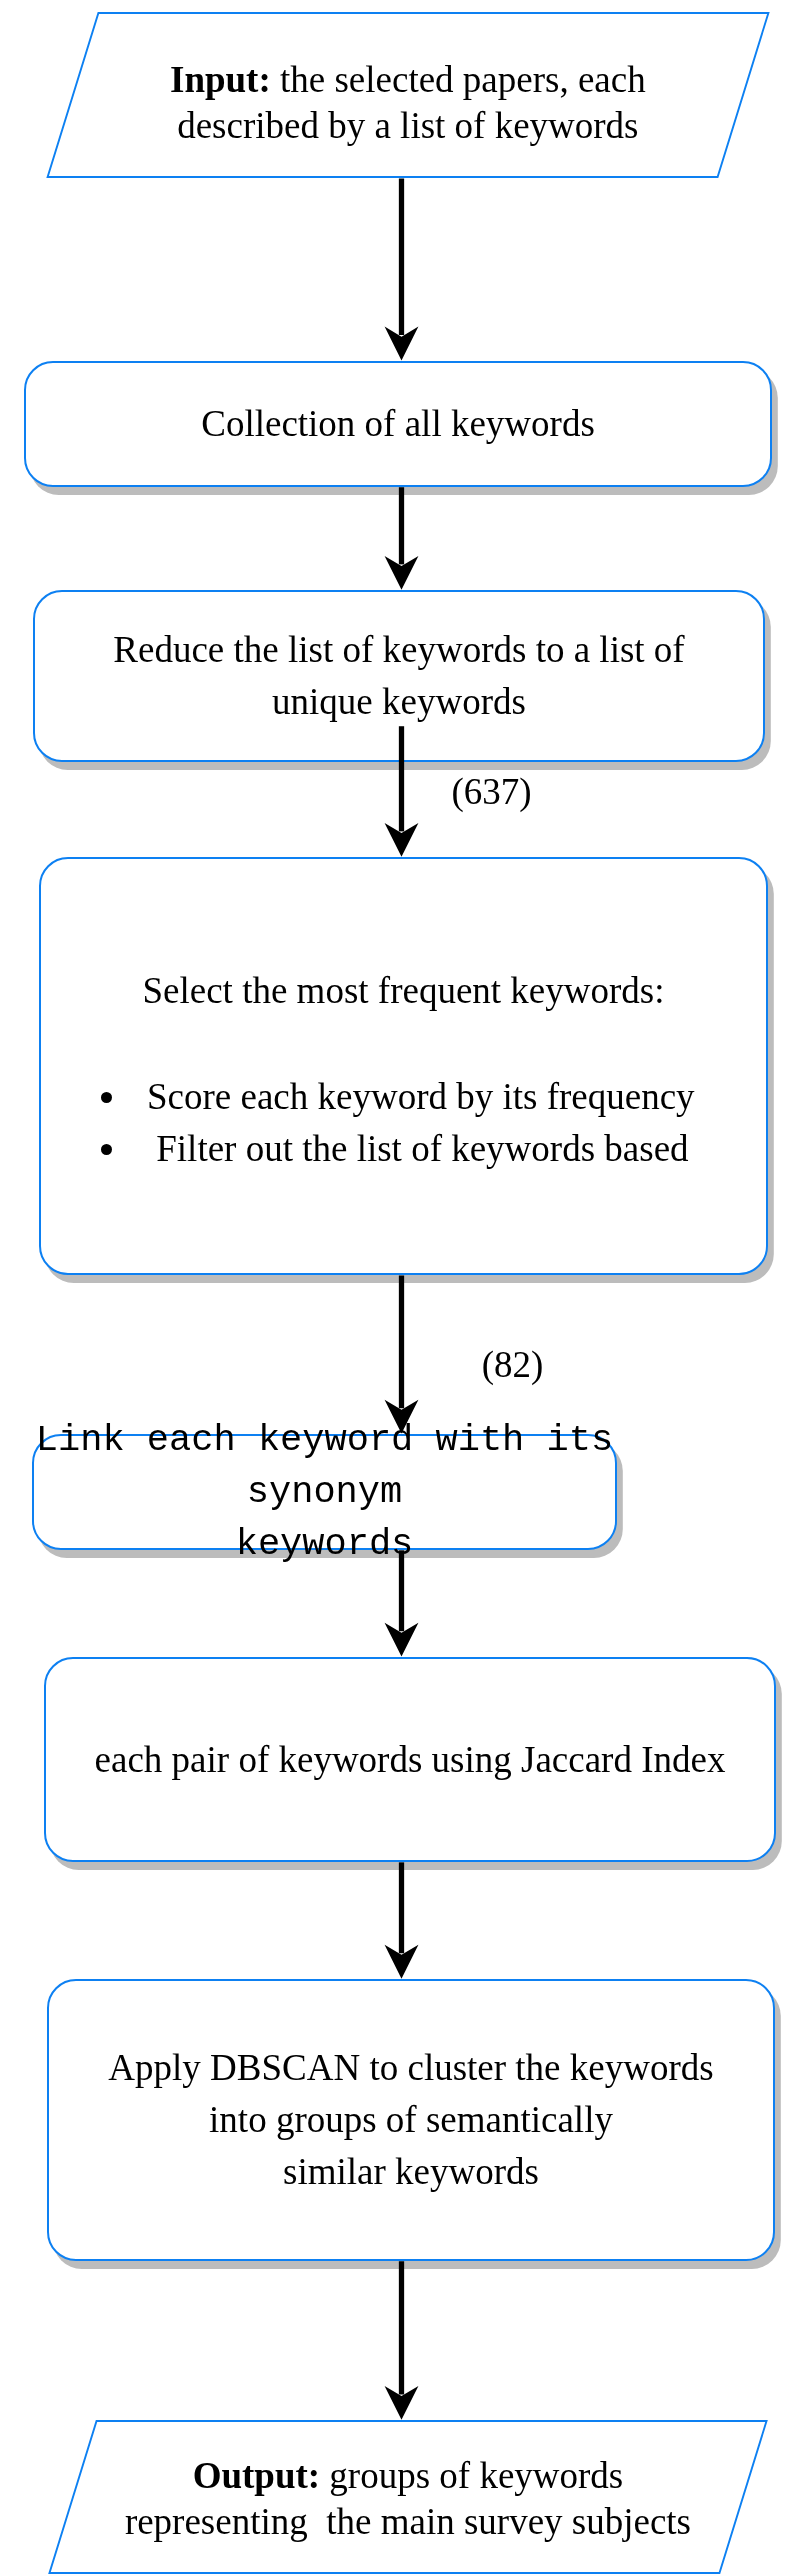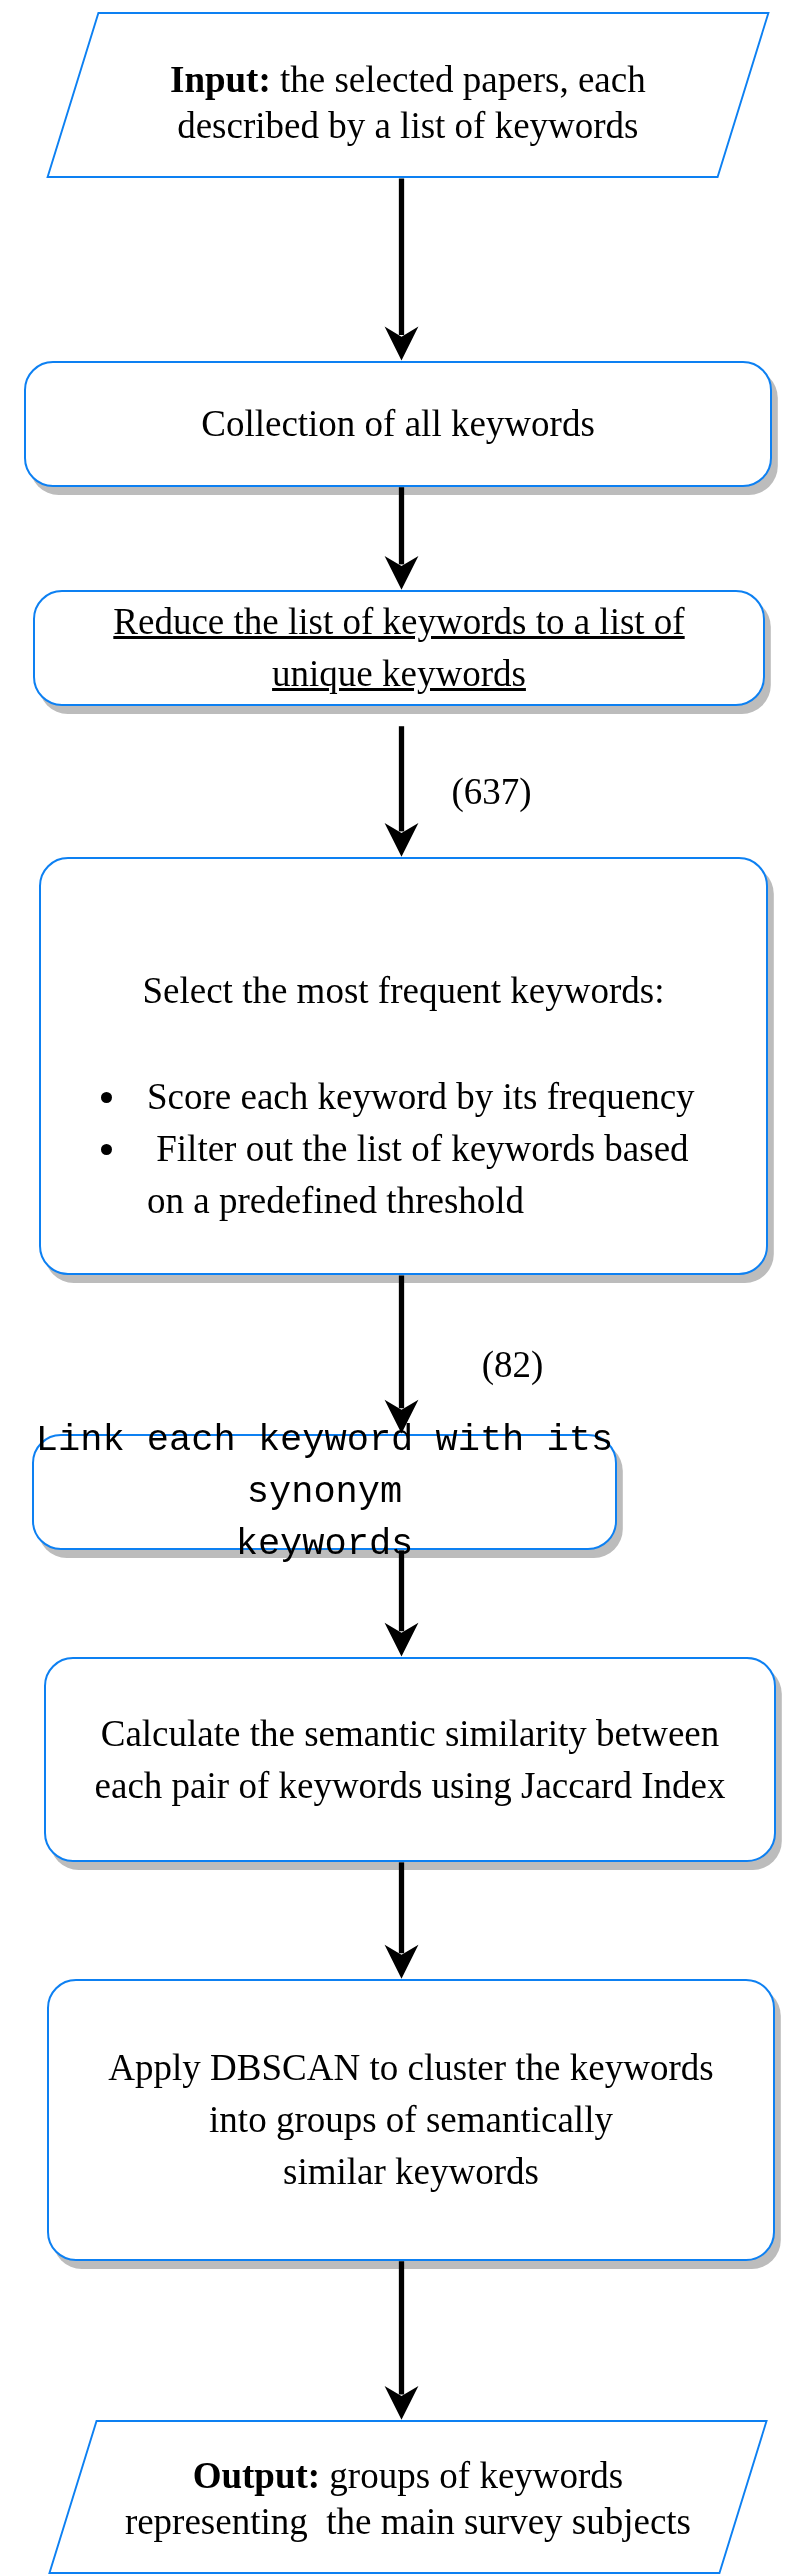--- a/index.html
+++ b/index.html
@@ -43,21 +43,21 @@
 
   <div class="node rect shadow" style="left:24px;top:361px;width:748px;height:126px;">
     <div class="line">Collection of all keywords</div>
   </div>
 
   <svg class="arrow" style="top:487px;height:103px;" width="37" height="103" viewBox="0 0 70 194">
       <line x1="35" y1="0" x2="35" y2="146" stroke="#000000" stroke-width="10"></line>
       <polygon points="35,194 3,130 35,149 67,130" fill="#000000"></polygon>
     </svg>
 
-  <div class="node rect shadow" style="left:33px;top:590px;width:732px;height:116px;text-decoration:underline;">
+  <div class="node rect shadow" style="left:33px;top:590px;width:732px;height:172px;">
     <div class="line">Reduce the list of keywords to a list of</div>
     <div class="line">unique keywords</div>
   </div>
 
   <svg class="arrow" style="top:726px;height:131px;" width="37" height="131" viewBox="0 0 70 247">
       <line x1="35" y1="0" x2="35" y2="199" stroke="#000000" stroke-width="10"></line>
       <polygon points="35,247 3,183 35,202 67,183" fill="#000000"></polygon>
     </svg>
   <div class="count-label" style="left:449px;top:766px;width:85px;">(637)</div>
 
@@ -67,21 +67,20 @@
       <div class="bullet-row">
         <span class="dot"></span>
         <div class="bullet-lines">
           <div class="line">Score each keyword by its frequency</div>
         </div>
       </div>
       <div class="bullet-row">
         <span class="dot"></span>
         <div class="bullet-lines">
           <div class="line"> Filter out the list of keywords based</div>
-          <div class="line">on a predefined threshold</div>
         </div>
       </div>
     </div>
   </div>
 
   <svg class="arrow" style="top:1275px;height:159px;" width="37" height="159" viewBox="0 0 70 299">
       <line x1="35" y1="0" x2="35" y2="251" stroke="#000000" stroke-width="10"></line>
       <polygon points="35,299 3,235 35,254 67,235" fill="#000000"></polygon>
     </svg>
   <div class="count-label" style="left:470px;top:1339px;width:85px;">(82)</div>
@@ -90,21 +89,20 @@
     <div class="line">Link each keyword with its synonym</div>
     <div class="line">keywords</div>
   </div>
 
   <svg class="arrow" style="top:1550px;height:107px;" width="37" height="107" viewBox="0 0 70 201">
       <line x1="35" y1="0" x2="35" y2="153" stroke="#000000" stroke-width="10"></line>
       <polygon points="35,201 3,137 35,156 67,137" fill="#000000"></polygon>
     </svg>
 
   <div class="node rect shadow" style="left:44px;top:1657px;width:732px;height:205px;">
-    <div class="line">Calculate the semantic similarity between</div>
     <div class="line">each pair of keywords using Jaccard Index</div>
   </div>
 
   <svg class="arrow" style="top:1862px;height:117px;" width="37" height="117" viewBox="0 0 70 220">
       <line x1="35" y1="0" x2="35" y2="172" stroke="#000000" stroke-width="10"></line>
       <polygon points="35,220 3,156 35,175 67,156" fill="#000000"></polygon>
     </svg>
 
   <div class="node rect shadow" style="left:47px;top:1979px;width:728px;height:282px;">
     <div class="line">Apply DBSCAN to cluster the keywords</div>

